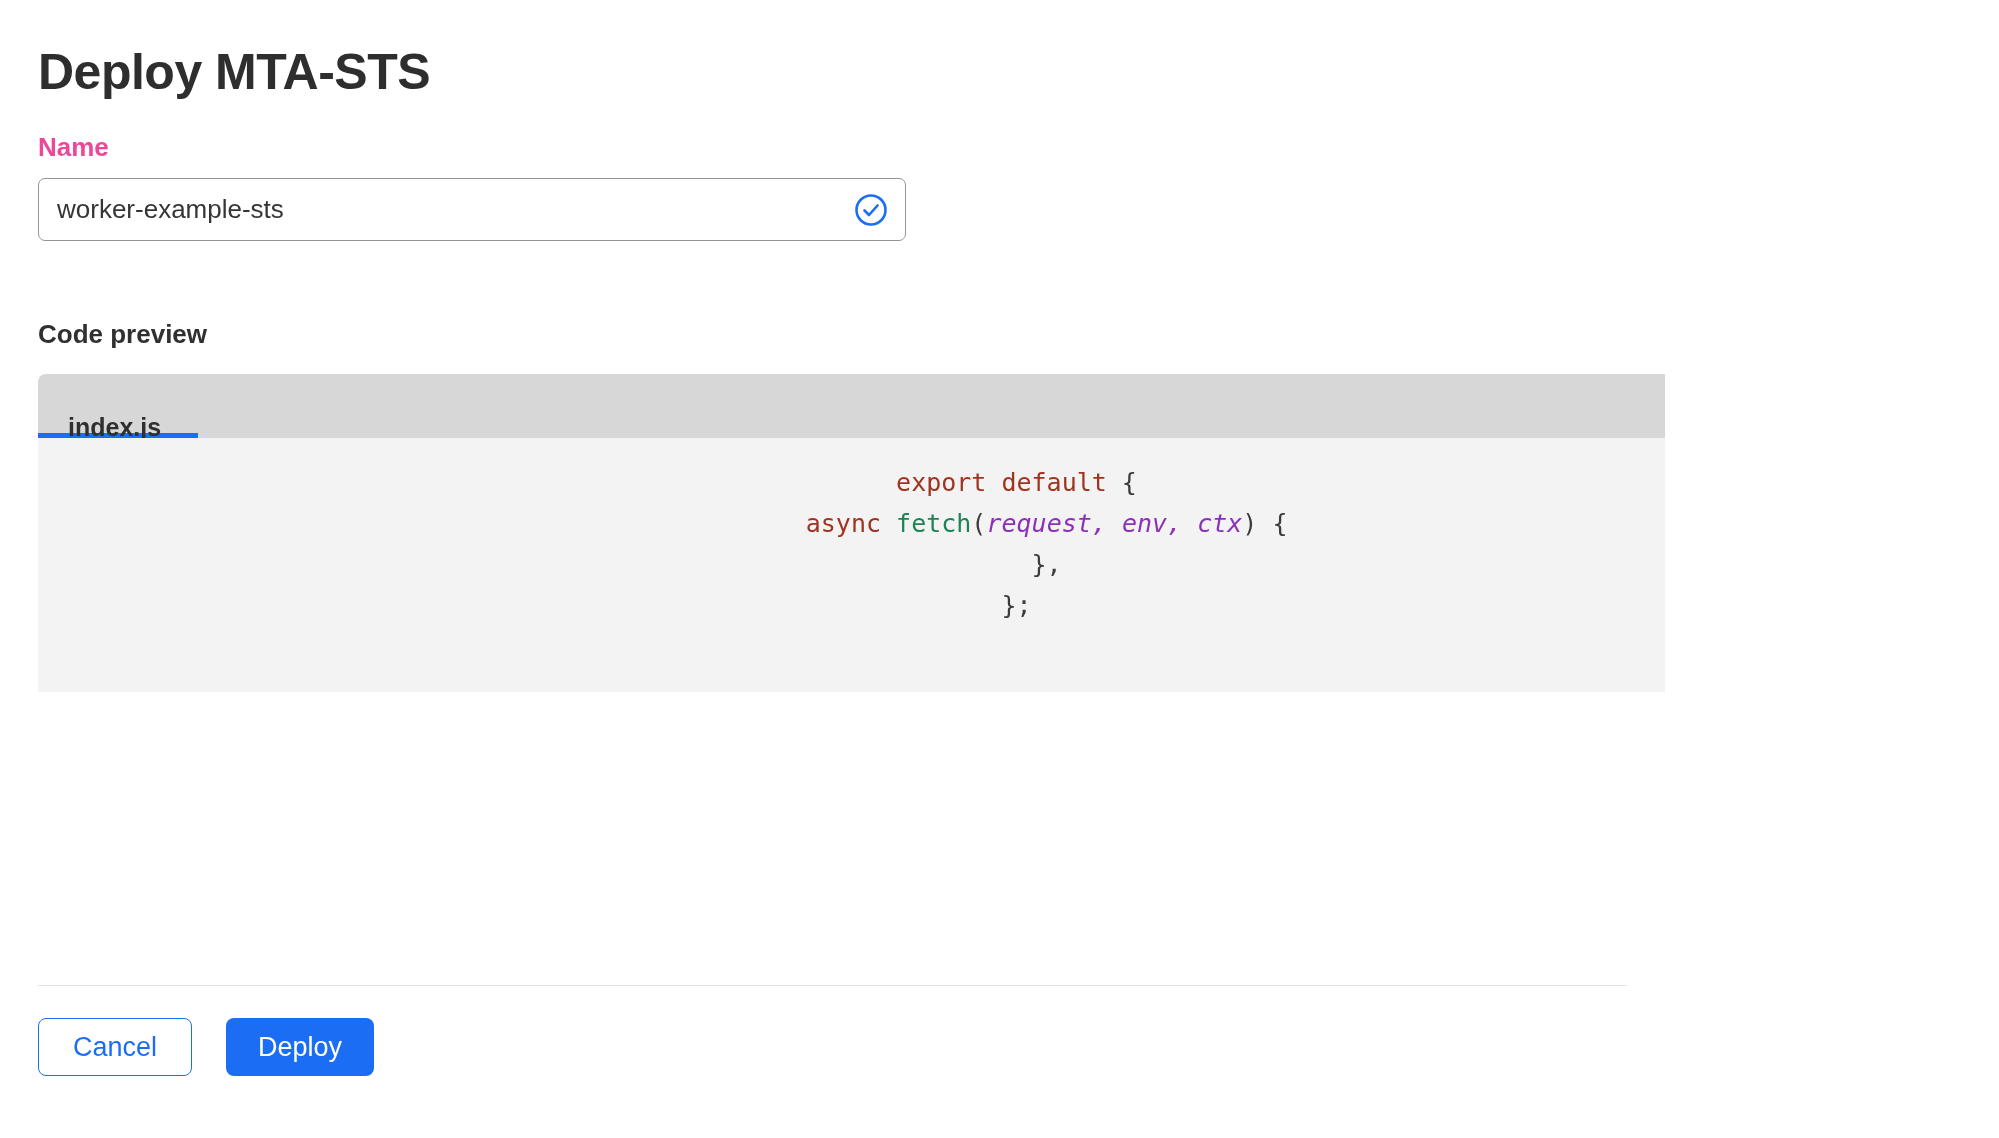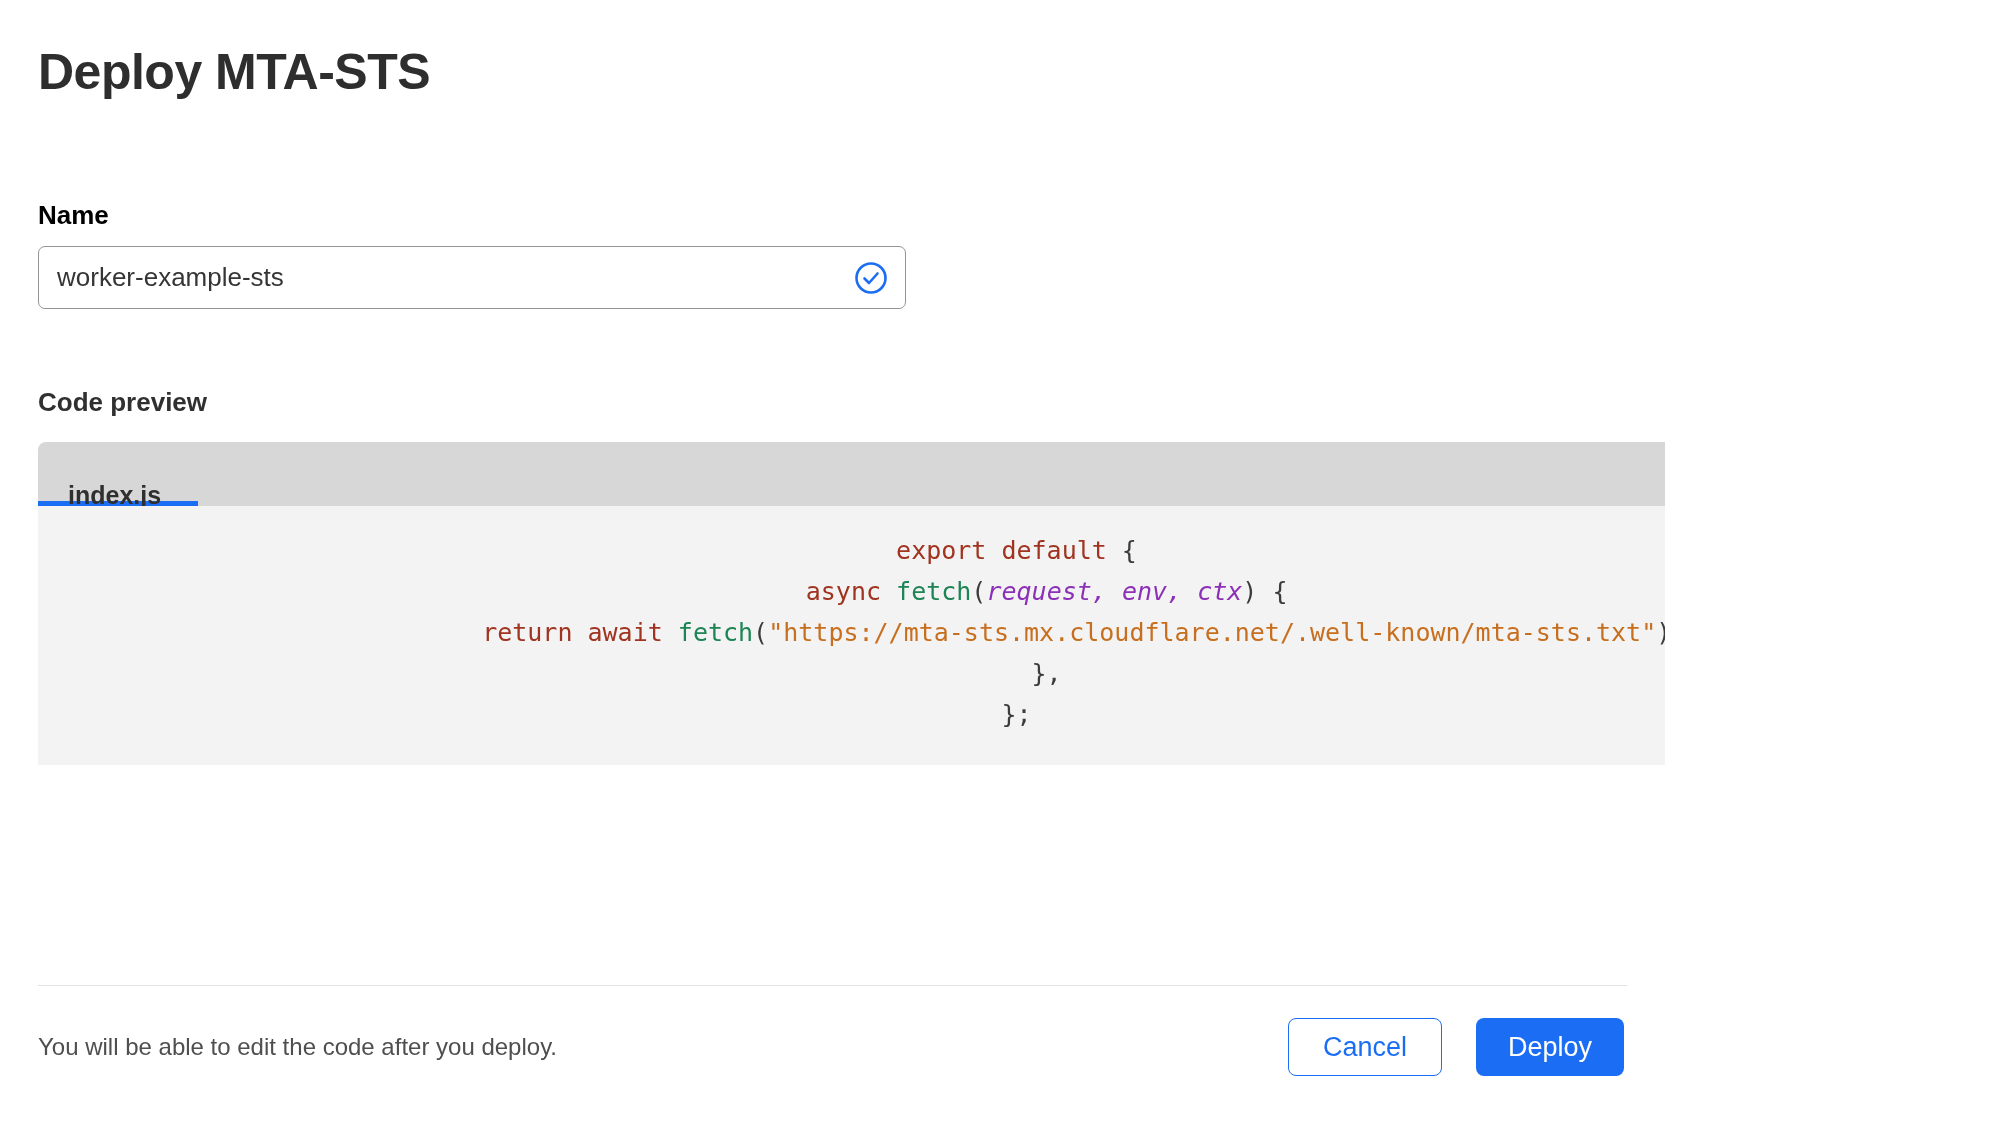--- a/index.html
+++ b/index.html
@@ -33,24 +33,24 @@
     max-width: 1923px;
   }
   .intro a, .link {
     color: var(--accent);
     text-decoration: underline;
     text-underline-offset: 5px;
     cursor: pointer;
   }
   
   .field-label {
-    margin-top: 96px;
-    font-size: 26px;
-    font-weight: 700;
-    color: #000000;
+    margin-top: 28px;
+    font-size: 26px;
+    font-weight: 700;
+    color: #ec4899;
   }
   .input-wrap {
     position: relative;
     margin-top: 15px;
     width: 868px;
     height: 63px;
   }
   .text-input {
     width: 100%;
     height: 100%;
@@ -210,36 +210,34 @@
   <div class="section-label">Code preview</div>
 
   <div class="code-card">
     <div class="tab-bar">
       <div class="tab">index.js</div>
     </div>
     <div class="code-area">
       <div id="code-block">
           <div class="code-line"><span class="tok-keyword">export default</span><span class="tok-plain"> {</span></div>
           <div class="code-line"><span class="tok-plain">    </span><span class="tok-keyword">async</span><span class="tok-plain"> </span><span class="tok-function">fetch</span><span class="tok-plain">(</span><span class="tok-param">request, env, ctx</span><span class="tok-plain">) {</span></div>
-          <div class="code-line"><span class="tok-plain">        </span><span class="tok-keyword">return await</span><span class="tok-plain"> </span><span class="tok-function">fetch</span><span class="tok-plain">(</span><span class="tok-string">"https://mta-sts.mx.cloudflare.net/.well-known/mta-sts.txt"</span><span class="tok-plain">)</span></div>
           <div class="code-line"><span class="tok-plain">    },</span></div>
           <div class="code-line"><span class="tok-plain">};</span></div>
         </div>
       <button class="copy-btn">
         <svg width="26" height="26" viewBox="0 0 24 24">
           <rect x="8.5" y="3.5" width="12" height="12" rx="1.5" fill="none" stroke="#4a4a4a" stroke-width="2"></rect>
           <rect x="3.5" y="8.5" width="12" height="12" rx="1.5" fill="#e2e2e2" stroke="#4a4a4a" stroke-width="2"></rect>
         </svg>
       </button>
     </div>
   </div>
 
   <hr class="divider">
 
   <div class="footer-row">
-    <div class="footer-note">You will be able to edit the code after you deploy.</div>
     <div class="footer-buttons">
       <button class="btn btn-secondary">Cancel</button>
       <button class="btn btn-primary">Deploy</button>
     </div>
   </div>
 
 </div>
 
 </body></html>

